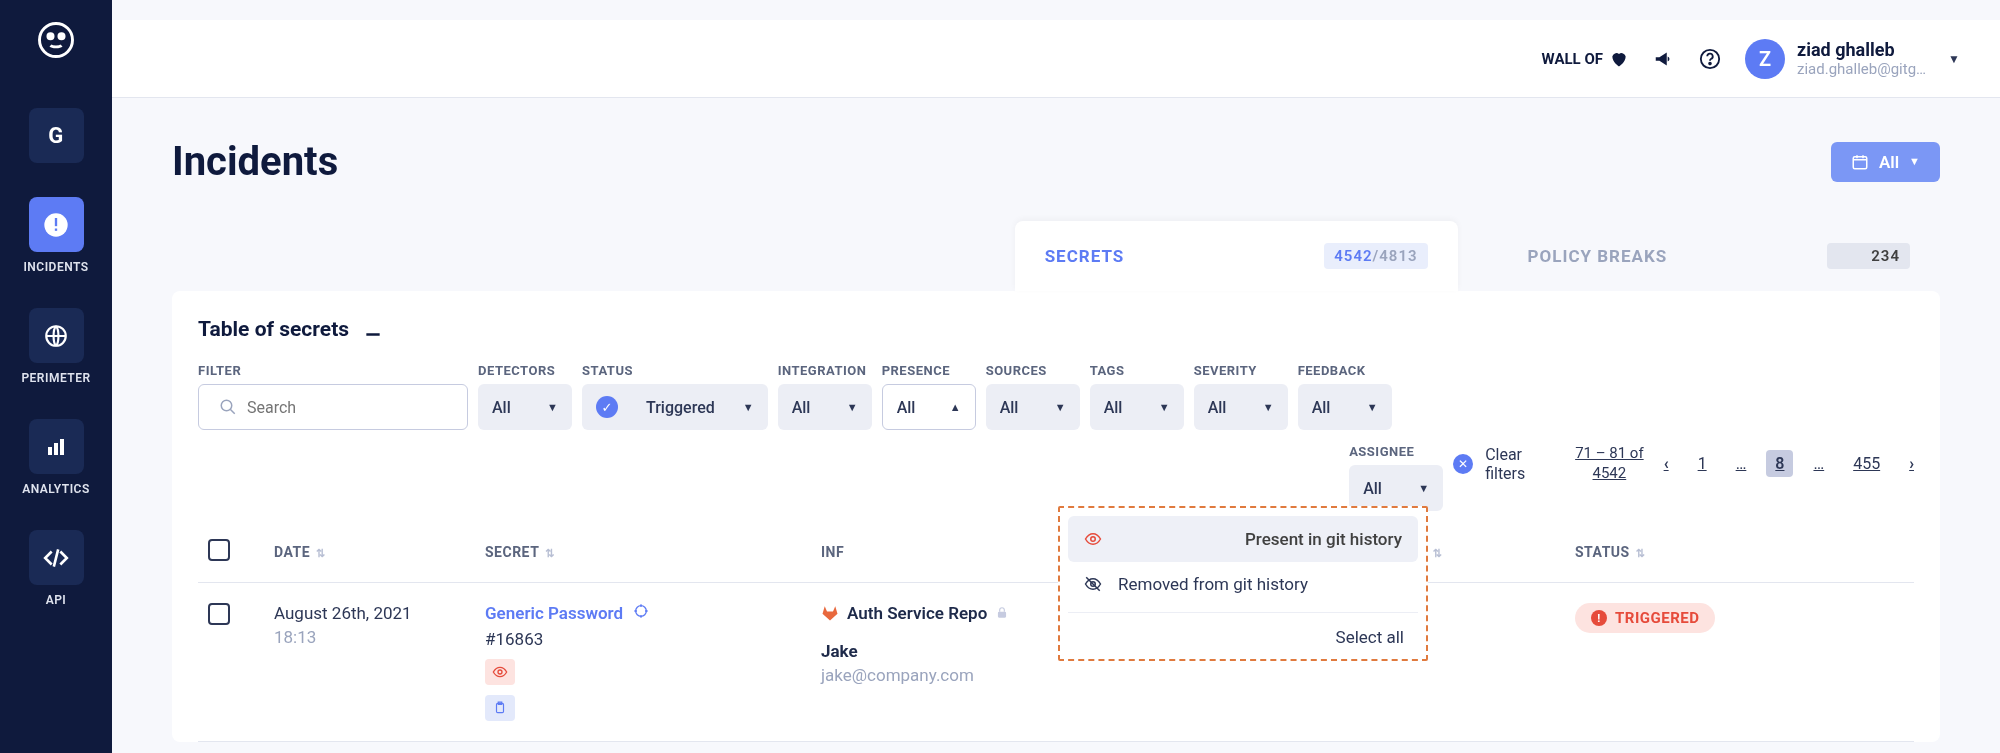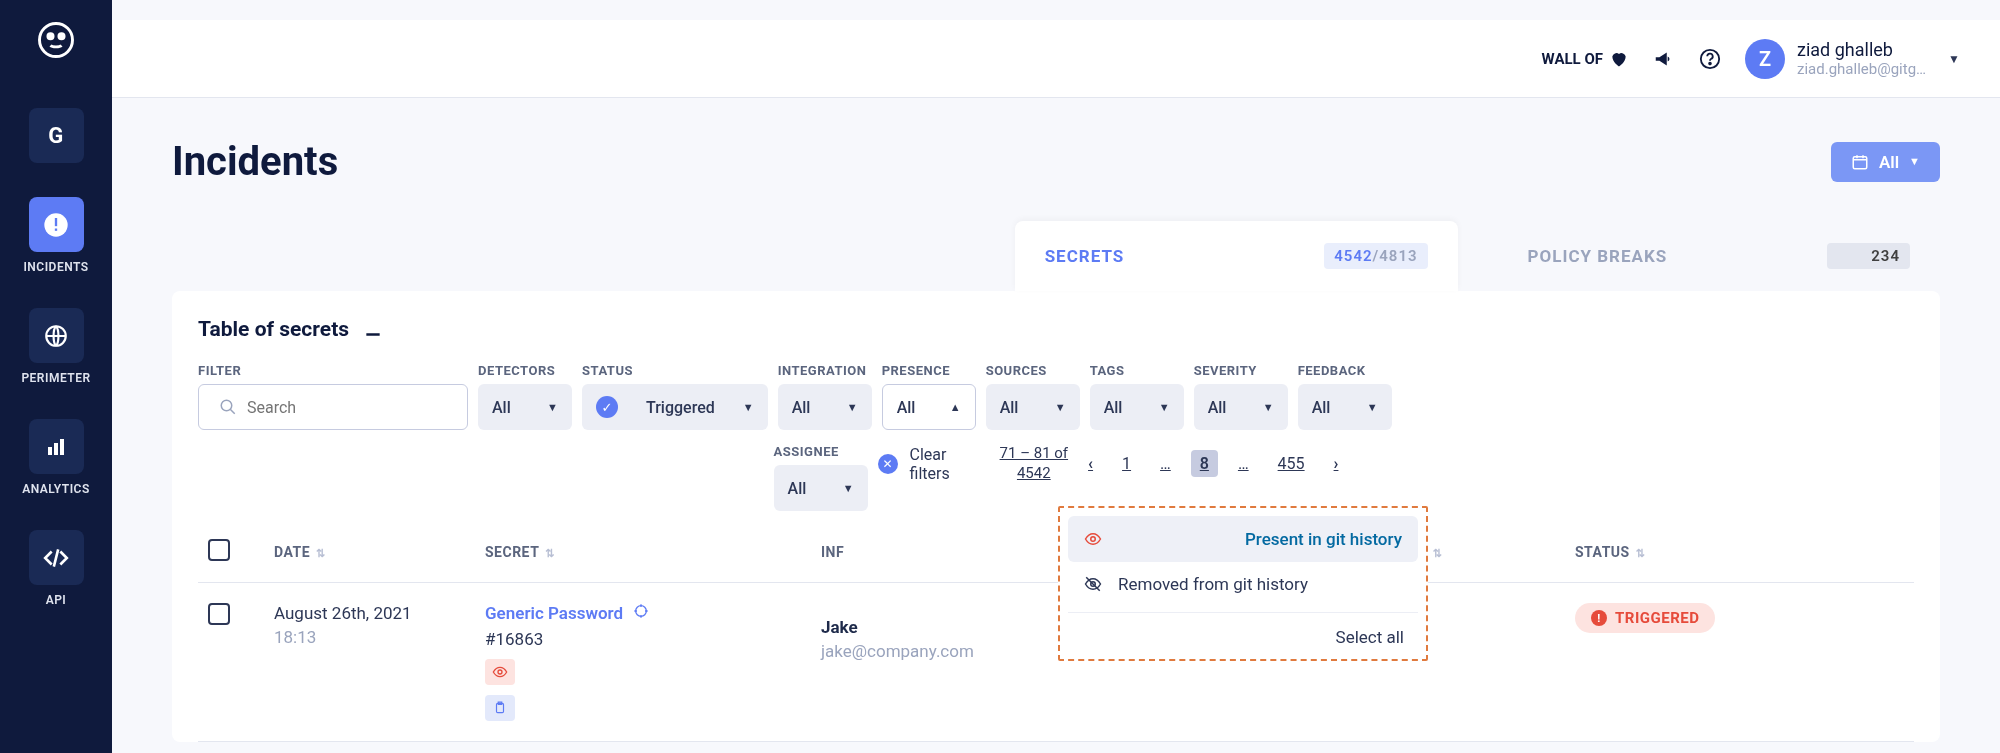--- a/index.html
+++ b/index.html
@@ -15,21 +15,21 @@
 .sidebar-icon-box.letter { font-size:22px; font-weight:700; background:#1a2a55; color:#fff; }
 
 
 .main { flex:1; display:flex; flex-direction:column;margin-top:20px; }
 .topbar { height:78px; background:#fff; border-bottom:1px solid #e3e6ef; display:flex; align-items:center; justify-content:flex-end; padding:0 40px; gap:24px; }
 .topbar .wall-of { font-size:15px; font-weight:700; color:#0f1a3d; display:flex; align-items:center; gap:6px; }
 .topbar .ico { width:22px; height:22px; color:#0f1a3d; display:flex; align-items:center; justify-content:center; }
 .avatar { width:40px; height:40px; border-radius:50%; background:#5d7bf4; color:#fff; display:flex; align-items:center; justify-content:center; font-size:20px; font-weight:600; }
 .user-block { display:flex; align-items:center; gap:12px; }
 .user-text { display:flex; flex-direction:column; }
-.user-name { font-size:18px; font-weight:400; color:#0f1a3d; }
+.user-name { font-size:18px; font-weight:700; color:#0f1a3d; }
 .user-email { font-size:15px; color:#9aa4bd; }
 
 
 .content { padding:40px 60px 0 60px; position:relative; }
 .page-head { display:flex; align-items:center; justify-content:space-between; margin-bottom:36px; }
 .page-title { font-size:40px; font-weight:700; color:#0f1a3d; }
 .btn-all { background:#7b97f5; color:#fff; padding:10px 20px; border-radius:6px; display:flex; align-items:center; gap:10px; font-size:17px; font-weight:600; }
 
 
 .tabs { display:flex; gap:40px; justify-content:flex-end; margin-bottom:0; }
@@ -48,21 +48,21 @@
 .filter-label { font-size:13px; font-weight:700; letter-spacing:.5px; color:#5b657e; }
 .search-input { width:270px; height:46px; border:1px solid #c6cbe0; border-radius:6px; display:flex; align-items:center; padding:0 20px; gap:10px; color:#9aa4bd; }
 .search-input input { border:none; outline:none; font-size:16px; flex:1; background:transparent; }
 .sel { height:46px; background:#eceef5; border-radius:6px; padding:0 14px; display:flex; align-items:center; gap:28px; font-size:16px; color:#2d3756; font-weight:500; min-width:94px; justify-content:space-between; }
 .sel.status { background:#eceef5; color:#2d3756; }
 .sel .check { width:22px; height:22px; border-radius:50%; background:#5d7bf4; color:#fff; display:flex; align-items:center; justify-content:center; font-size:13px; }
 .sel.presence { border:1px solid #c6cbe0; background:#fff; }
 .caret { font-size:11px; color:#2d3756; }
 
 
-.filters-row2 { display:flex; align-items:flex-start; gap:10px; margin-top:14px; justify-content:center; }
+.filters-row2 { display:flex; align-items:flex-start; gap:10px; margin-top:14px; justify-content:flex-end; }
 .clear-filters { display:flex; align-items:center; gap:12px; font-size:16px; color:#2d3756; }
 .clear-x { width:20px; height:20px; border-radius:50%; background:#5d7bf4; color:#fff; display:flex; align-items:center; justify-content:center; font-size:12px; }
 .pagination { display:flex; align-items:center; gap:20px; font-size:16px; color:#2d3756;text-decoration:underline; }
 .pagination .range { display:flex; flex-direction:column; align-items:center; font-size:15px; line-height:1.3; }
 .page-num { padding:4px 9px; }
 .page-num.active { background:#c6cbe0; border-radius:4px; font-weight:600; }
 
 
 .thead { display:flex; align-items:center; padding:28px 10px 18px 10px; font-size:14px; font-weight:700; letter-spacing:.5px; color:#5b657e; gap:0; }
 .th-check { width:66px; }
@@ -92,21 +92,21 @@
 .c-info .author { color:#1e2a4a; font-weight:700; margin-top:14px; }
 .c-info .email { color:#9aa4bd; }
 .tag-pill { border:1px solid #2d3756; border-radius:4px; padding:4px 12px; font-size:15px; color:#2d3756; display:inline-flex; align-items:center; gap:8px; }
 .sev-dash { width:20px; height:4px; background:#2d3756; border-radius:2px; }
 .status-badge { background:#fde3e0; color:#e64b3b; font-size:15px; font-weight:700; letter-spacing:.5px; padding:6px 16px; border-radius:16px; display:inline-flex; align-items:center; gap:8px; }
 .status-badge .dot { width:16px; height:16px; border-radius:50%; background:#e64b3b; color:#fff; display:flex; align-items:center; justify-content:center; font-size:11px; }
 
 
 .popover { position:absolute; top:408px; left:946px; width:370px; border:2px dashed #e07a3e; background:#fff; border-radius:2px; padding:8px 8px 12px 8px; }
 .pop-item { display:flex; align-items:center; gap:16px; padding:12px 16px; border-radius:6px; font-size:17px; color:#2d3756; }
-.pop-item.sel { background:#eef0f7; color:#0369a1; }
+.pop-item.sel { background:#eef0f7; color:#404040; }
 .pop-item .eye { color:#e64b3b; }
 .pop-item .eye.off { color:#2d3756; }
 .pop-footer { text-align:right; padding:14px 14px 0 0; font-size:17px; color:#2d3756; border-top:1px solid #eceef5; margin-top:6px; }
 
 svg { display:block; }
 </style>
 </head>
 <body>
 
 <div class="app">
@@ -372,20 +372,34 @@
             <div class="chipset">
               <span class="chip blue">
                 <svg width="14" height="14" viewBox="0 0 24 24" fill="none" stroke="currentColor" stroke-width="2">
                     <rect x="6" y="4" width="12" height="16" rx="2"></rect>
                     <path d="M9 2h6v4H9z"></path>
                   </svg>
               </span>
             </div>
           </div>
           <div class="th-info c-info">
+            <div class="repo">
+              <span>
+                <svg width="18" height="18" viewBox="0 0 24 24" fill="#e8693e">
+                    <path d="M12 22L2 13l3-10 3 7h8l3-7 3 10z"></path>
+                  </svg>
+              </span>
+              <span>Auth Service Repo</span>
+              <span style="color:#c6cbe0">
+                <svg width="14" height="14" viewBox="0 0 24 24" fill="currentColor">
+                    <rect x="5" y="10" width="14" height="10" rx="2"></rect>
+                    <path d="M8 10V7a4 4 0 1 1 8 0v3" fill="none" stroke="currentColor" stroke-width="2"></path>
+                  </svg>
+              </span>
+            </div>
             <span class="author">Jake</span>
             <span class="email">jake@company.com</span>
           </div>
           <div class="th-tags">
             <span class="tag-pill">
               <span>
                 <svg width="14" height="14" viewBox="0 0 24 24" fill="#2d3756">
                     <path d="M21 12l-9 9-9-9V3h9z"></path>
                     <circle cx="7" cy="7" r="1.5" fill="#fff"></circle>
                   </svg>

